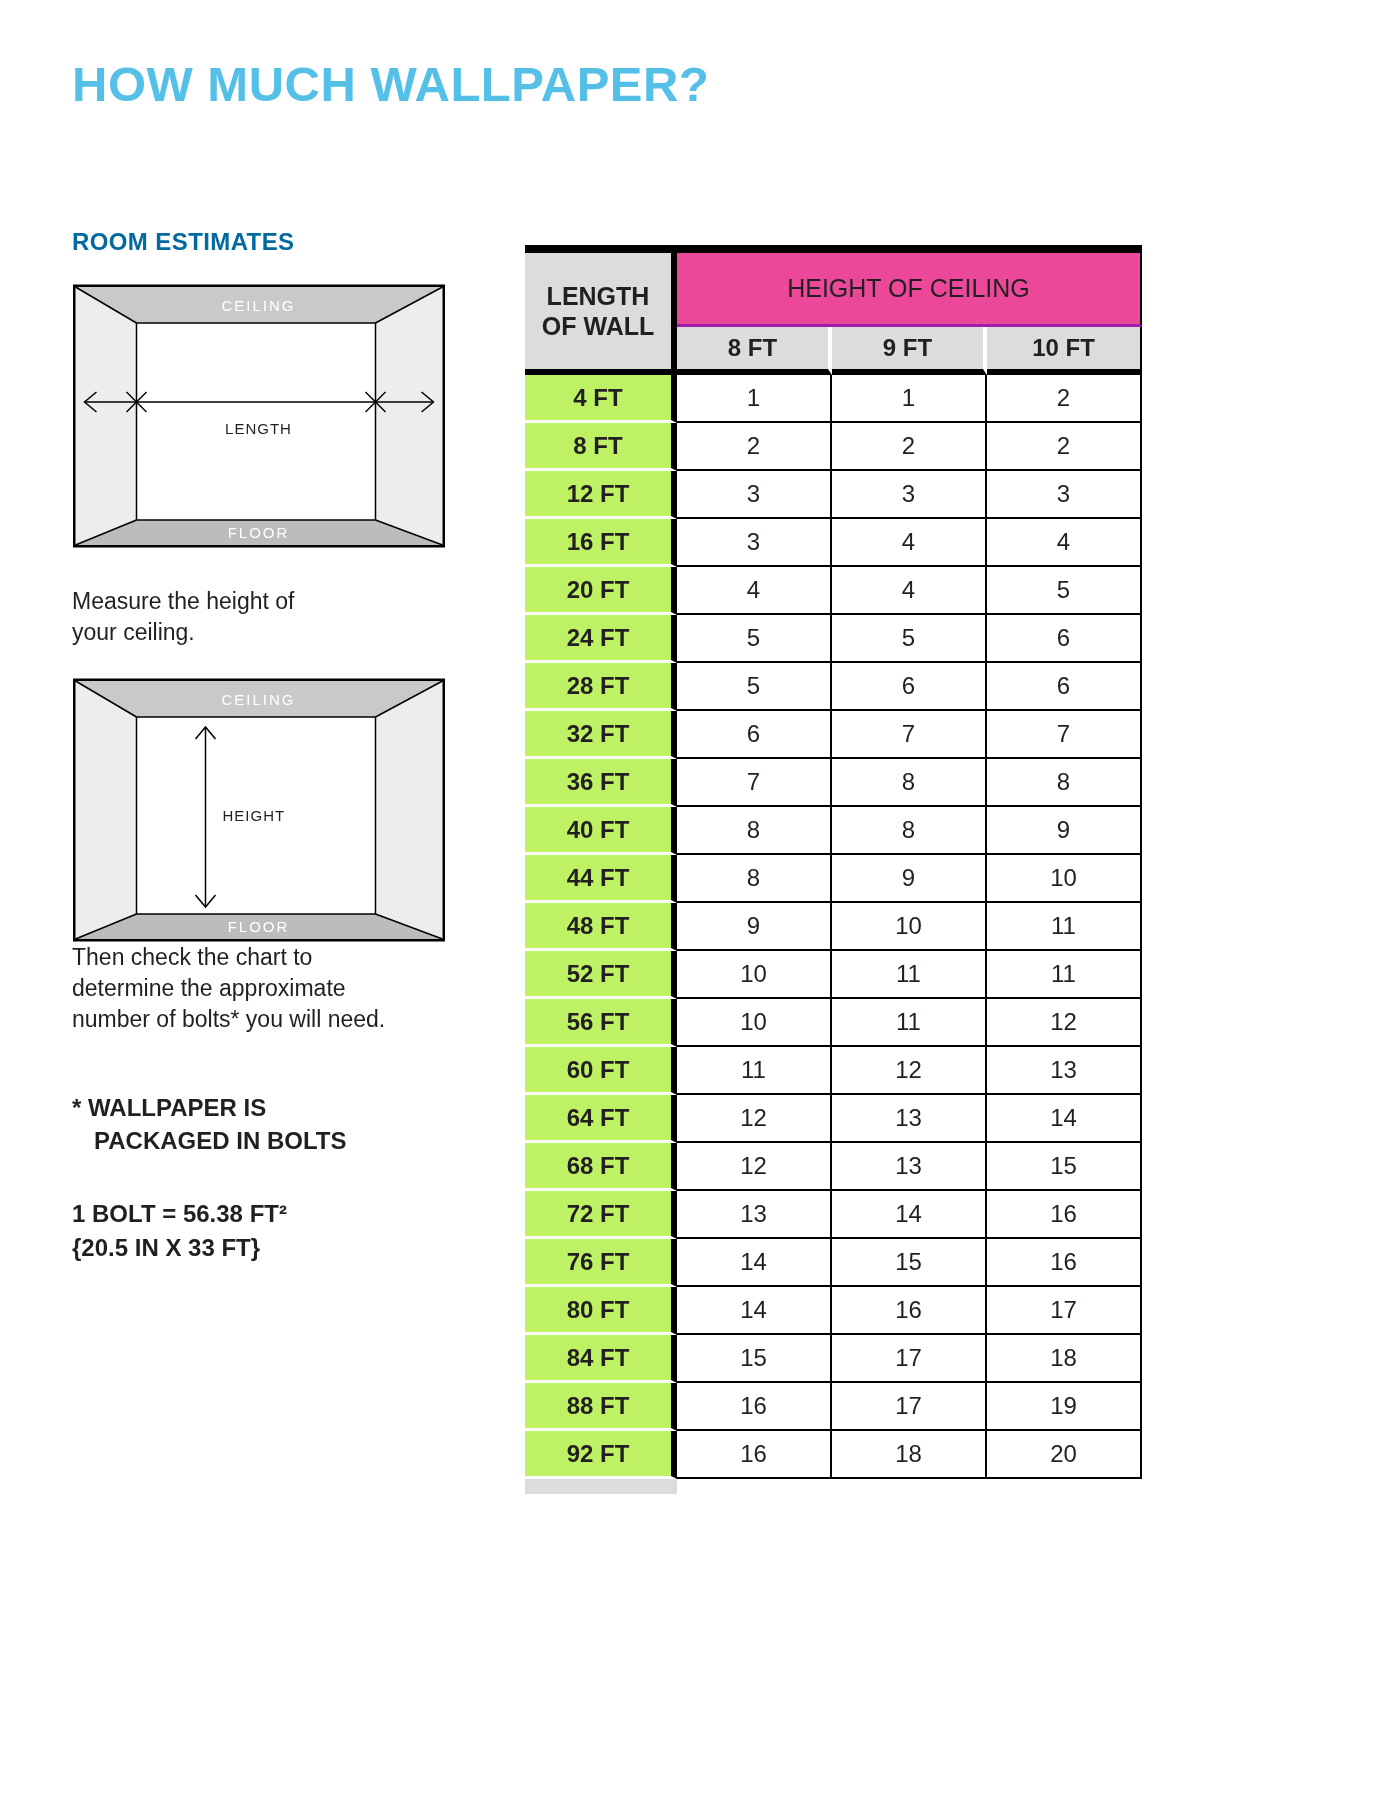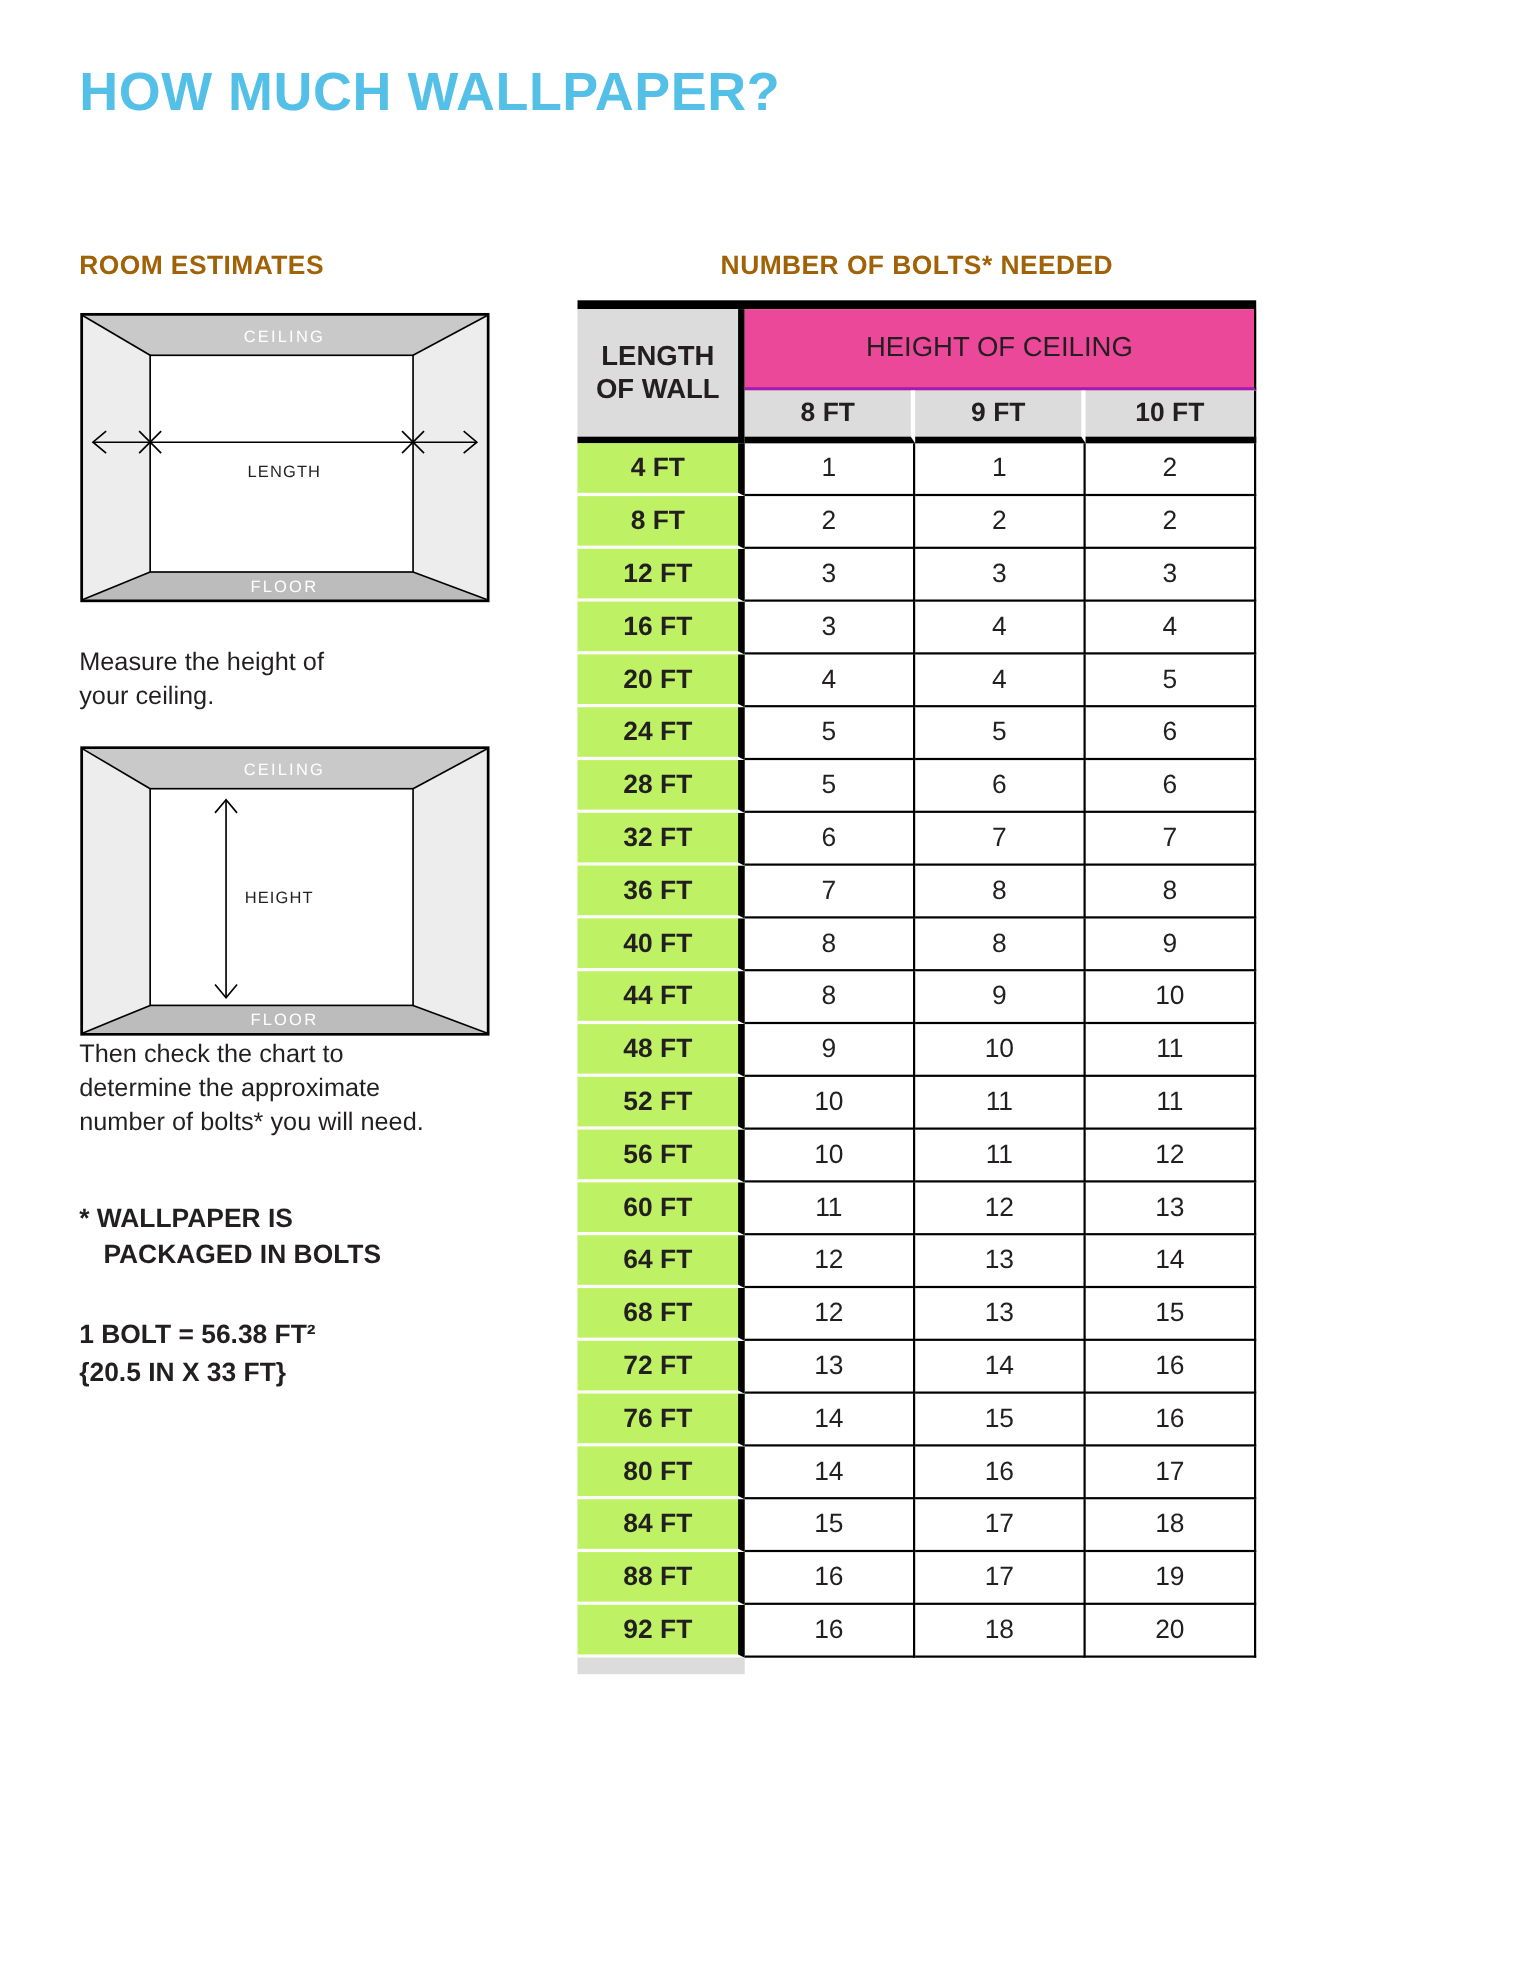--- a/index.html
+++ b/index.html
@@ -21,21 +21,21 @@
     font-weight: bold;
     color: #54c0e8;
     letter-spacing: 0.5px;
   }
   .left-col { position: absolute; left: 72px; top: 228px; width: 374px; }
   .right-col { position: absolute; left: 525px; top: 228px; width: 617px; }
 
   .section-heading {
     font-size: 24px;
     font-weight: bold;
-    color: #a16207;
+    color: #0369a1;
     letter-spacing: 0.4px;
   }
   .right-col .section-heading { text-align: center; }
 
   .para {
     font-size: 23px;
     line-height: 31px;
     white-space: pre-line;
     color: #231f20;
   }
@@ -185,21 +185,20 @@
       <div class="indent">PACKAGED IN BOLTS</div>
     </div>
 
     <div class="bolt-info">
       <div>1 BOLT = 56.38 FT²</div>
       <div>{20.5 IN X 33 FT}</div>
     </div>
   </div>
 
   <div class="right-col">
-    <h2 class="section-heading">NUMBER OF BOLTS* NEEDED</h2>
 
     <table class="bolts">
       <colgroup>
         <col style="width:152px">
           <col style="width:155px">
           <col style="width:155px">
           <col style="width:155px">
       </colgroup>
       <thead>
         <tr>

